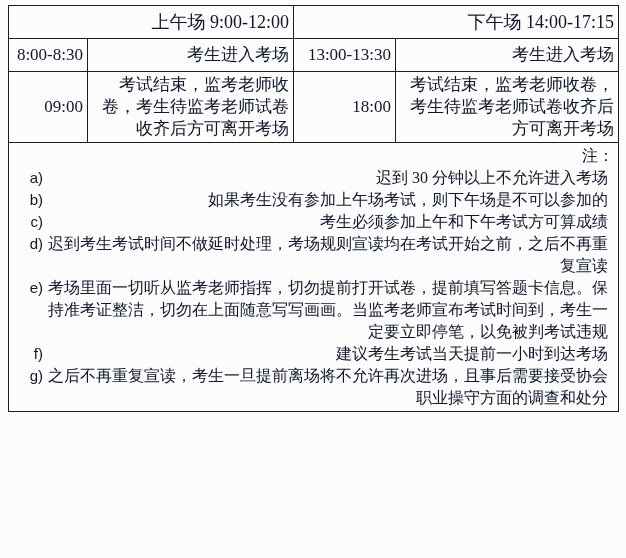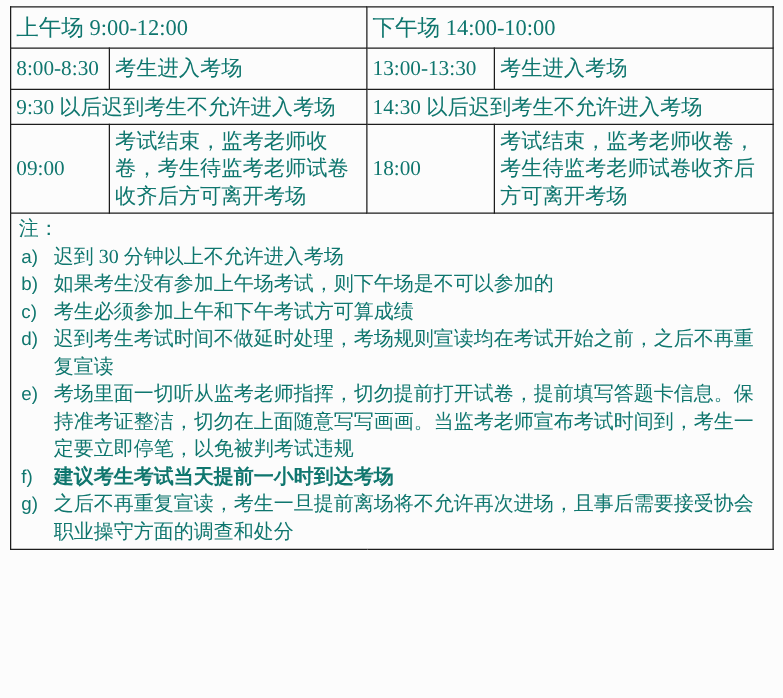--- a/index.html
+++ b/index.html
@@ -12,27 +12,27 @@
     overflow:hidden;
   }
   .page{padding:5px 8px;}
   table.schedule{
     width:610px;
     border-collapse:collapse;
     table-layout:fixed;
   }
   table.schedule td{
     border:1.5px solid #1d1d1d;
-    text-align:left;
+    text-align:right;
     vertical-align:middle;
     font-size:17px;
     line-height:22px;
     padding:2px 4px;
     box-sizing:border-box;
-    color:#0f766e;
+    color:#0f172a;
     margin-top:20px;
   }
   col.c1{width:79px;}
   col.c2{width:206px;}
   col.c3{width:102px;}
   col.c4{width:223px;}
   tr.r-header td{height:33px;font-size:18px;}
   tr.r1 td{height:33px;}
   tr.r2 td{height:42px;}
   tr.r3 td{height:39px;}
@@ -51,53 +51,49 @@
   .notes-title{padding-left:2px;}
   .note-item{display:flex;align-items:flex-start;}
   .note-label{
     flex:0 0 30px;
     padding-left:4px;
     box-sizing:border-box;
     font-family:"Liberation Sans","DejaVu Sans",sans-serif;
     font-size:15px;
   }
   .note-text{flex:1;padding-right:6px;}
-  .note-text.bold{font-weight:bold;}
+  .note-text.bold{font-weight:normal;}
 </style>
 </head>
 <body>
 
 <div class="page">
   <table class="schedule">
     <colgroup>
         <col class="c1">
         <col class="c2">
         <col class="c3">
         <col class="c4">
       </colgroup>
 
     <tbody>
         <tr class="r-header">
       <td colspan="2">上午场 9:00-12:00</td>
-      <td colspan="2">下午场 14:00-10:00</td>
+      <td colspan="2">下午场 14:00-17:15</td>
     </tr>
 
     <tr class="r1">
       <td>8:00-8:30</td>
       <td>考生进入考场</td>
       <td>13:00-13:30</td>
       <td>考生进入考场</td>
     </tr>
 
 
 
-    <tr class="r4">
-      <td colspan="2">9:30 以后迟到考生不允许进入考场</td>
-      <td colspan="2">14:30 以后迟到考生不允许进入考场</td>
-    </tr>
 
     <tr class="r5">
       <td>09:00</td>
       <td>考试结束，监考老师收卷，考生待监考老师试卷收齐后方可离开考场</td>
       <td>18:00</td>
       <td>考试结束，监考老师收卷，考生待监考老师试卷收齐后方可离开考场</td>
     </tr>
 
     <tr>
       <td colspan="4" class="notes-cell">

